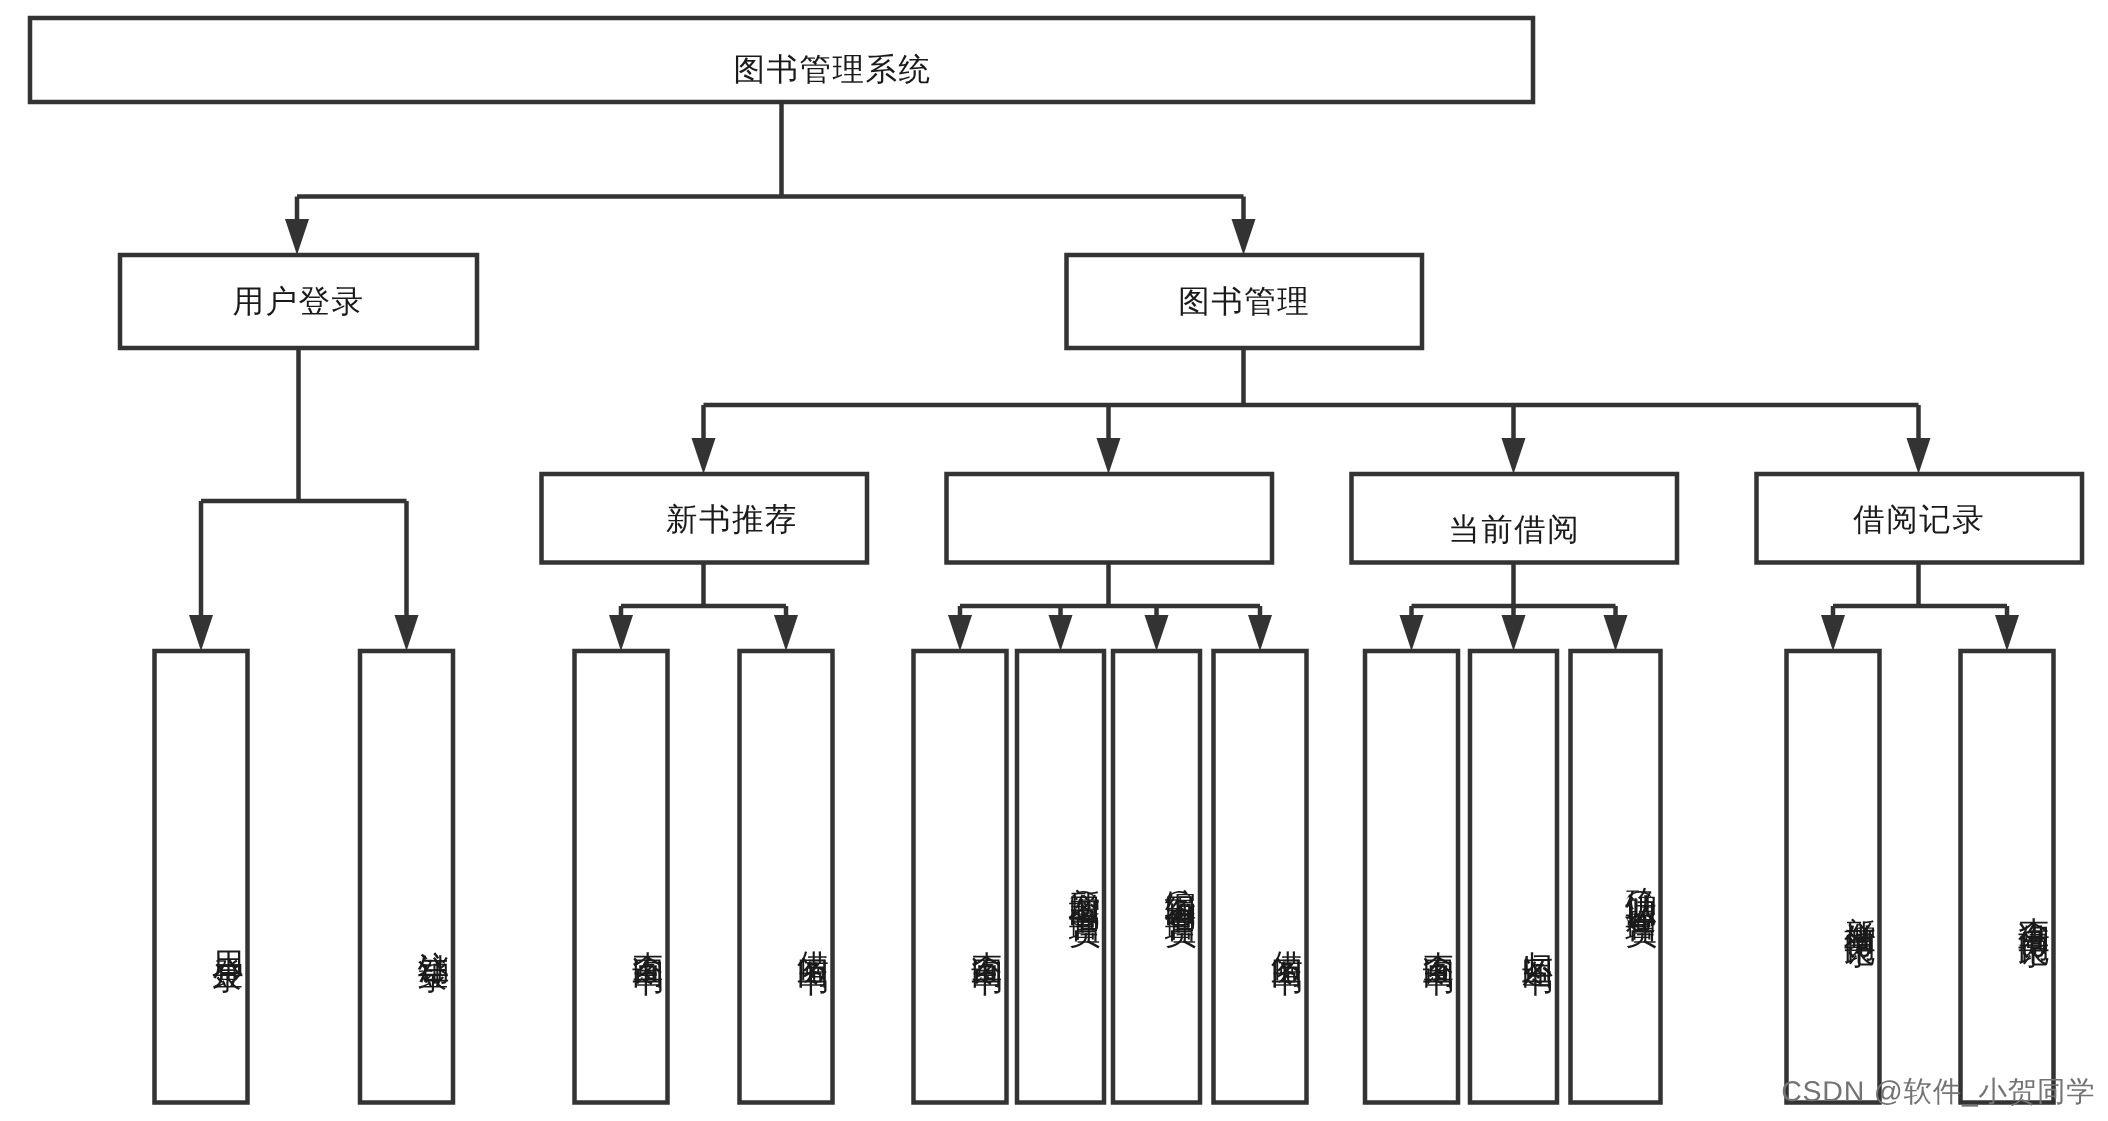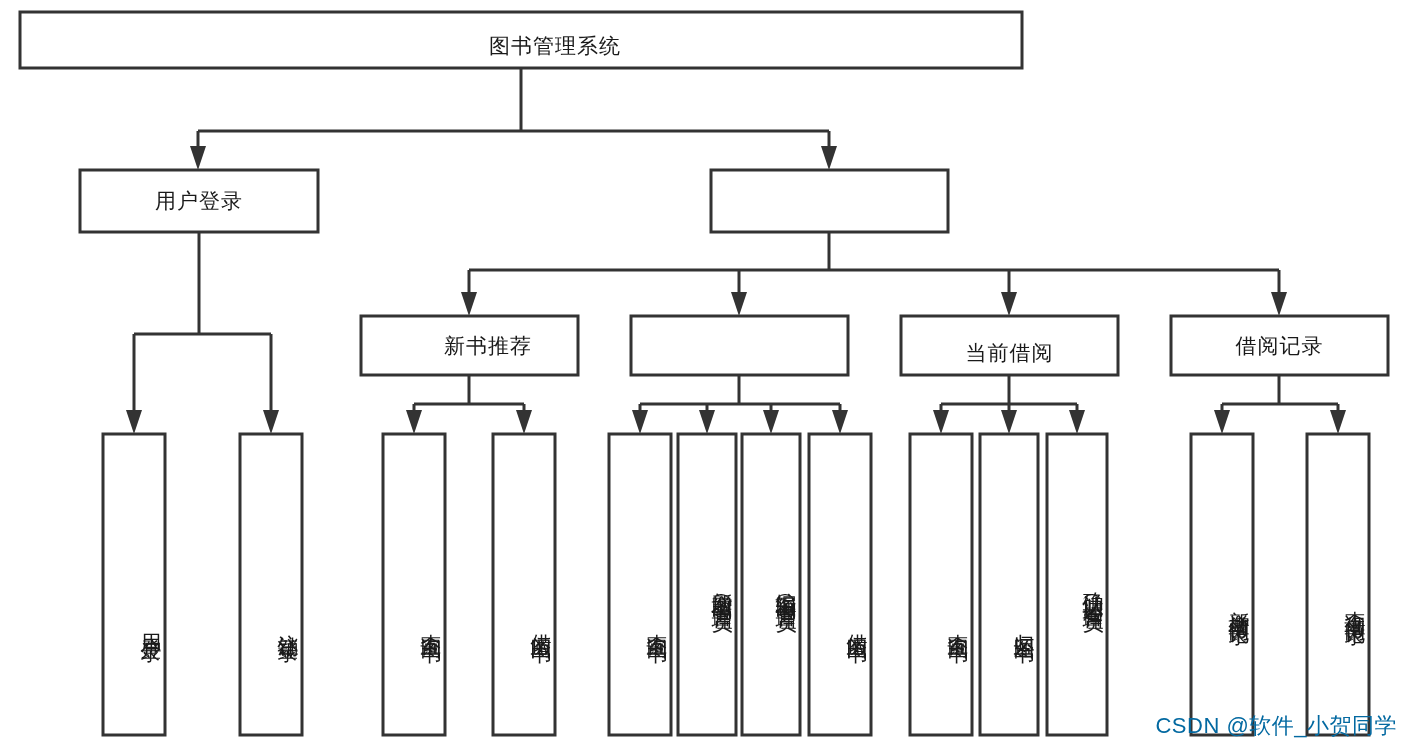--- a/index.html
+++ b/index.html
@@ -61,22 +61,22 @@
     writing-mode: vertical-rl;
     text-orientation: upright;
     letter-spacing: 3px;
     white-space: nowrap;
     pointer-events: none;
   }
   .watermark {
     position: absolute;
     right: 8px;
     bottom: 6px;
-    font-size: 22px;
-    color: #0369a1;
+    font-size: 19px;
+    color: #737373;
     letter-spacing: 0.5px;
     white-space: nowrap;
     pointer-events: none;
   }
 </style>
 </head>
 <body>
 
 <div id="diagram-root">
 
@@ -166,20 +166,21 @@
     <rect class="node-box" x="980" y="434" width="58" height="301"></rect>
     <rect class="node-box" x="1047" y="434" width="60" height="301"></rect>
 
     <rect class="node-box" x="1191" y="434" width="62" height="301"></rect>
     <rect class="node-box" x="1307" y="434" width="62" height="301"></rect>
   </svg>
 
   <div class="node-label-h" style="left:20px;  top:12px;  width:1002px; height:68px;margin-left:34px;">图书管理系统</div>
 
   <div class="node-label-h" style="left:80px;  top:170px; width:238px; height:62px;">用户登录</div>
+  <div class="node-label-h" style="left:711px; top:170px; width:237px; height:62px;">图书管理</div>
 
   <div class="node-label-h" style="left:361px; top:316px; width:254px; height:59px;">新书推荐</div>
   <div class="node-label-h" style="left:901px; top:316px; width:217px; height:73px;">当前借阅</div>
   <div class="node-label-h" style="left:1171px; top:316px; width:217px; height:59px;">借阅记录</div>
 
   <div class="node-label-v" style="left:103px; top:510px; width:62px; height:225px;">用户登录</div>
   <div class="node-label-v" style="left:240px; top:510px; width:62px; height:225px;">注销登录</div>
 
   <div class="node-label-v" style="left:383px; top:510px; width:62px; height:225px;">查询图书</div>
   <div class="node-label-v" style="left:493px; top:510px; width:62px; height:225px;">借阅图书</div>

